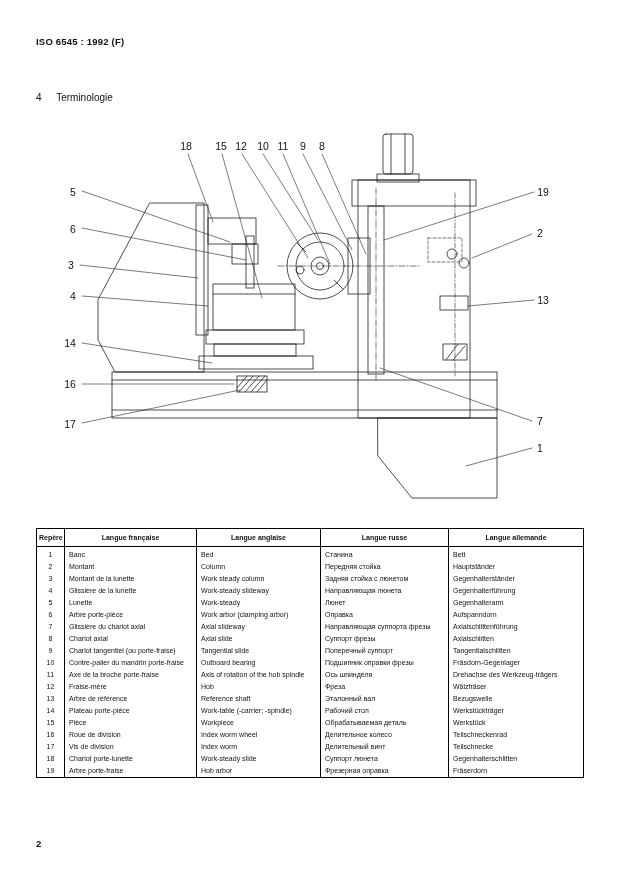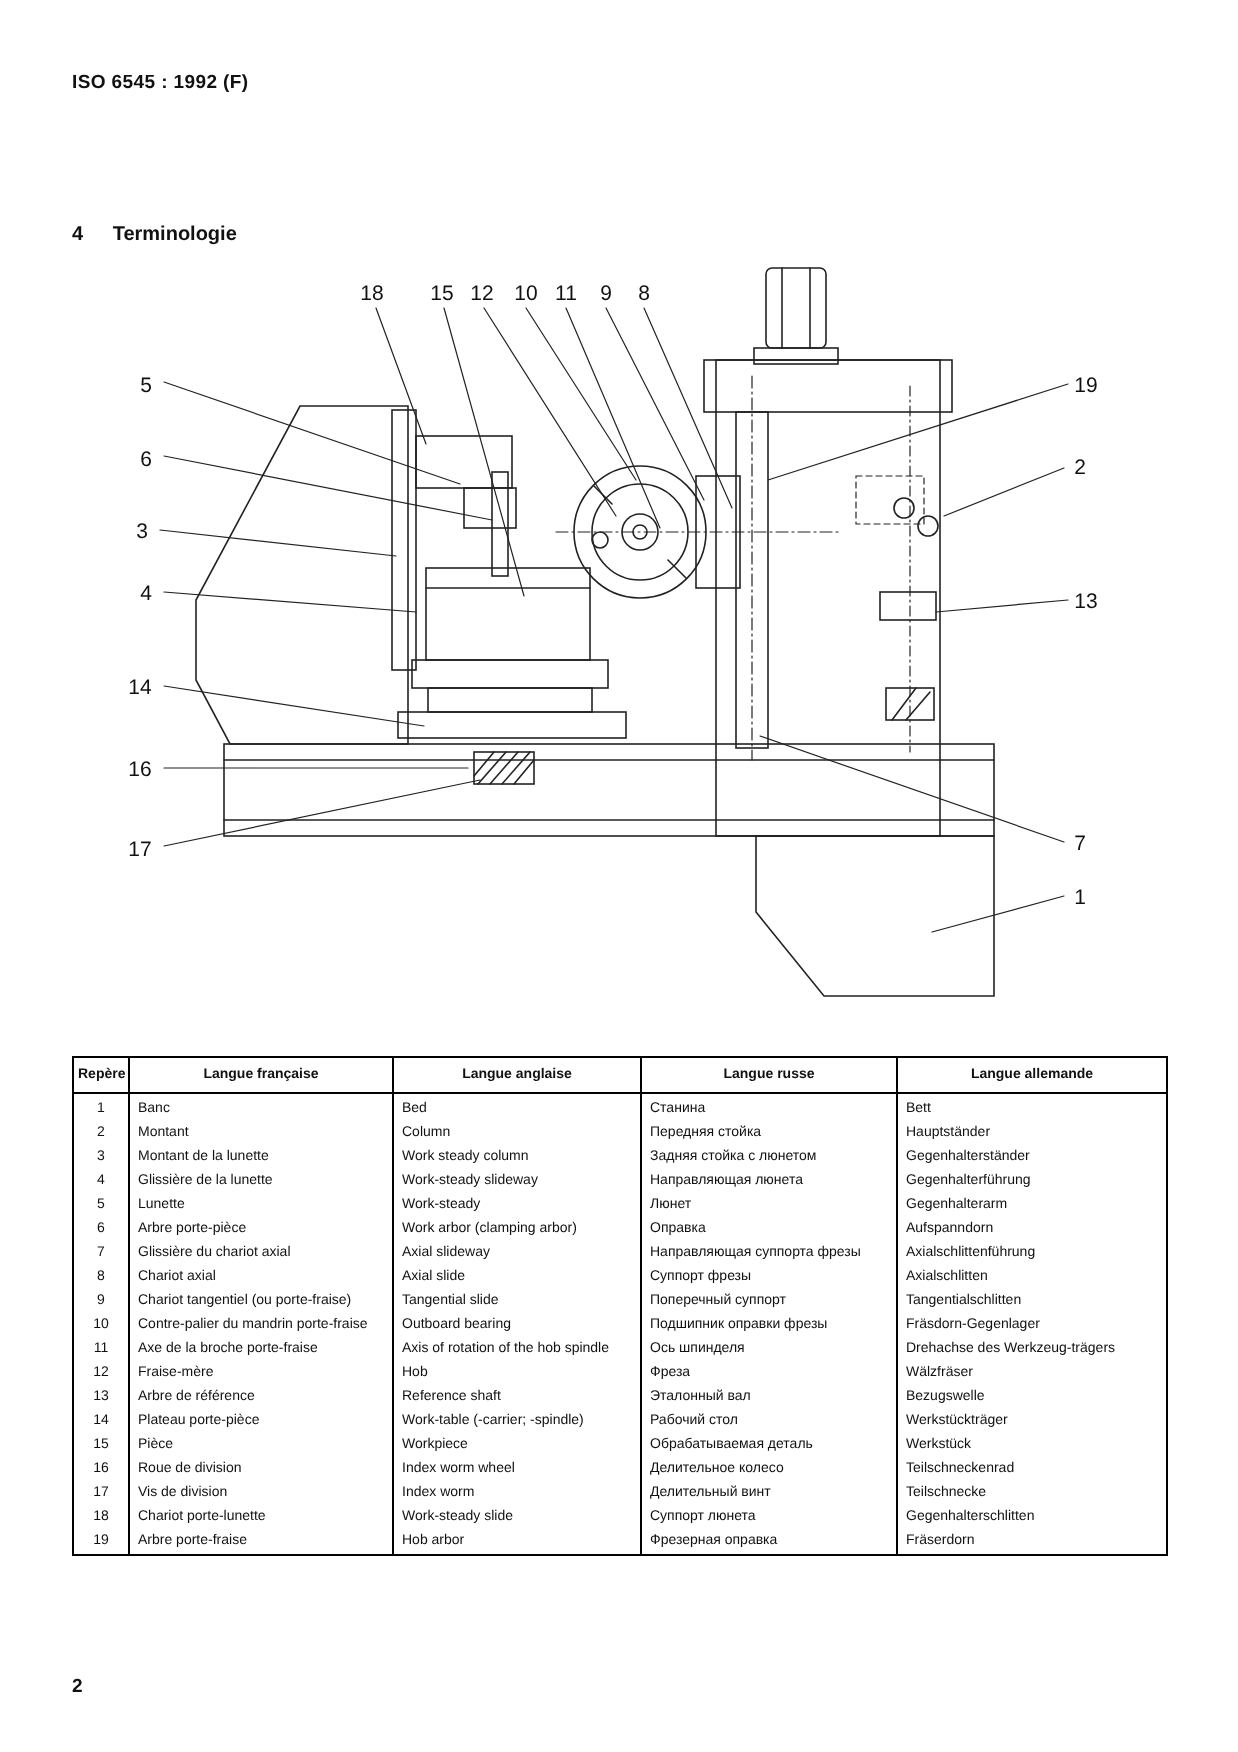--- a/index.html
+++ b/index.html
@@ -7,21 +7,21 @@
     position:relative; width:619px; height:876px; background:#ffffff;
     font-family:"Liberation Sans","DejaVu Sans",sans-serif; color:#111;
     margin:0 auto; overflow:hidden;
   }
   .doc-header {
     position:absolute; left:36px; top:36px;
     font-size:9.5px; font-weight:bold; letter-spacing:0.2px;
   }
   .section-heading {
     position:absolute; left:36px; top:92px;
-    font-size:10px; font-weight:bold;margin-top:20px;
+    font-size:10px; font-weight:normal;
   }
   .section-heading .sec-num { margin-right:12px; }
   .diagram-svg { position:absolute; left:0; top:118px; width:619px; height:400px; }
   .diagram-svg text {
     font-family:"Liberation Sans","DejaVu Sans",sans-serif;
     font-size:10.5px; fill:#111; stroke:none;
   }
   .term-table {
     position:absolute; left:36px; top:528px; width:547px;
     border-collapse:collapse; table-layout:fixed;

